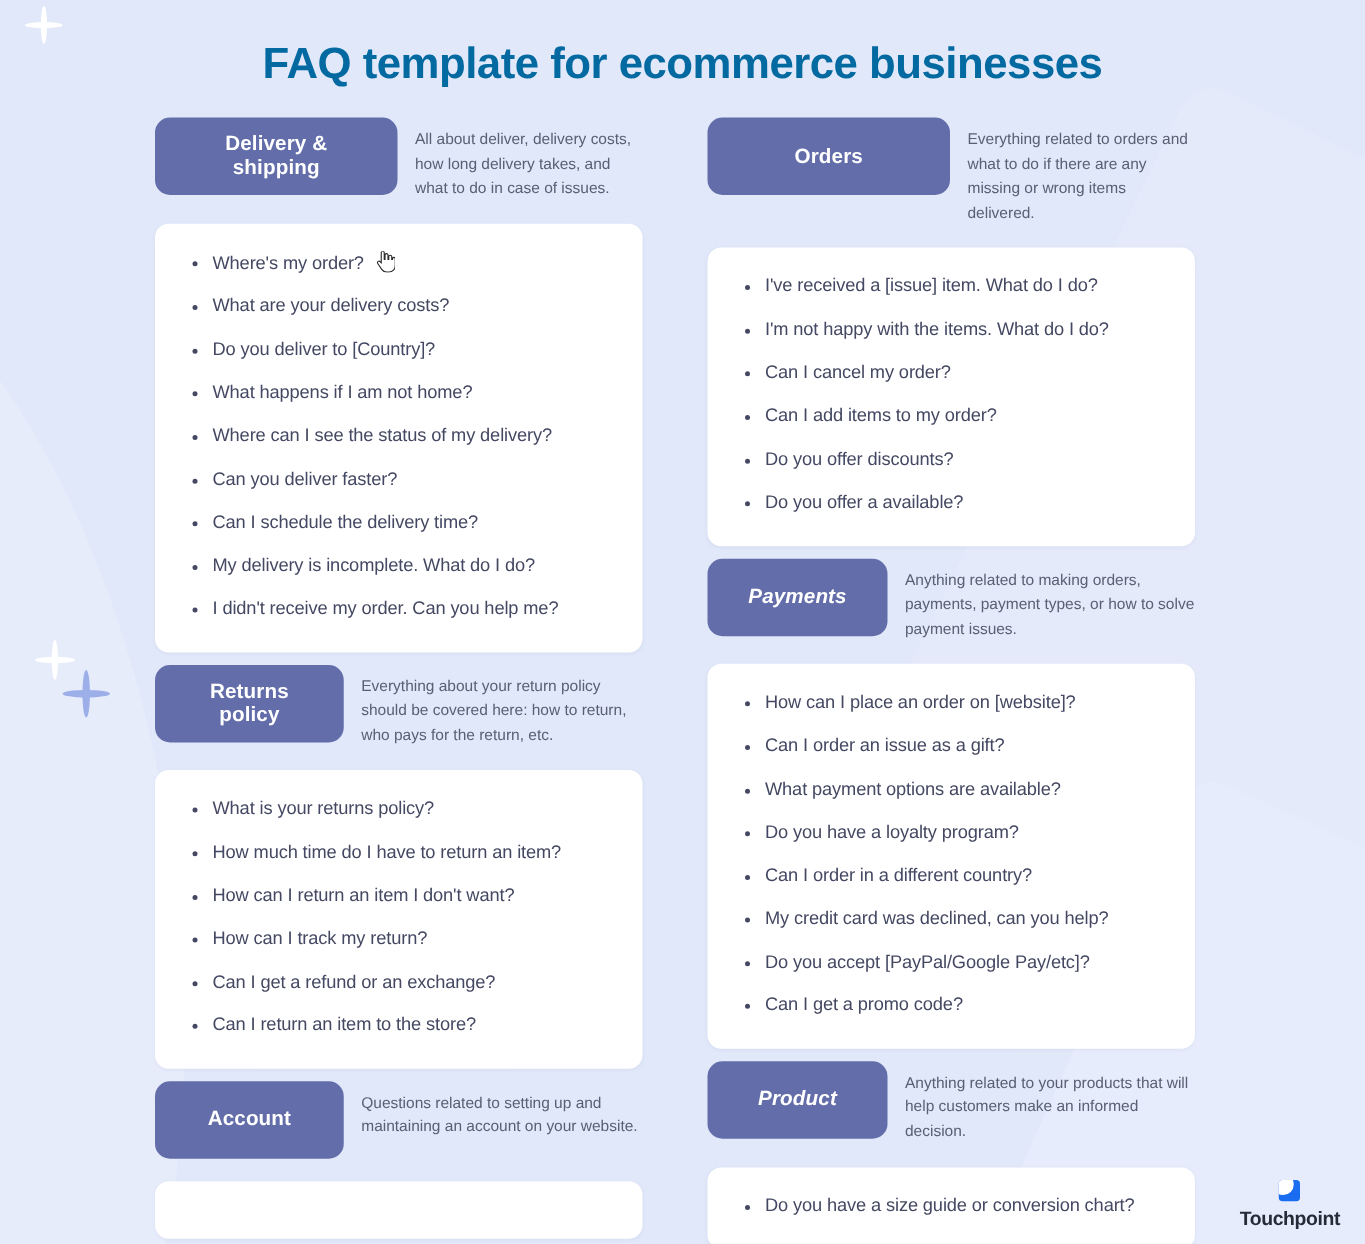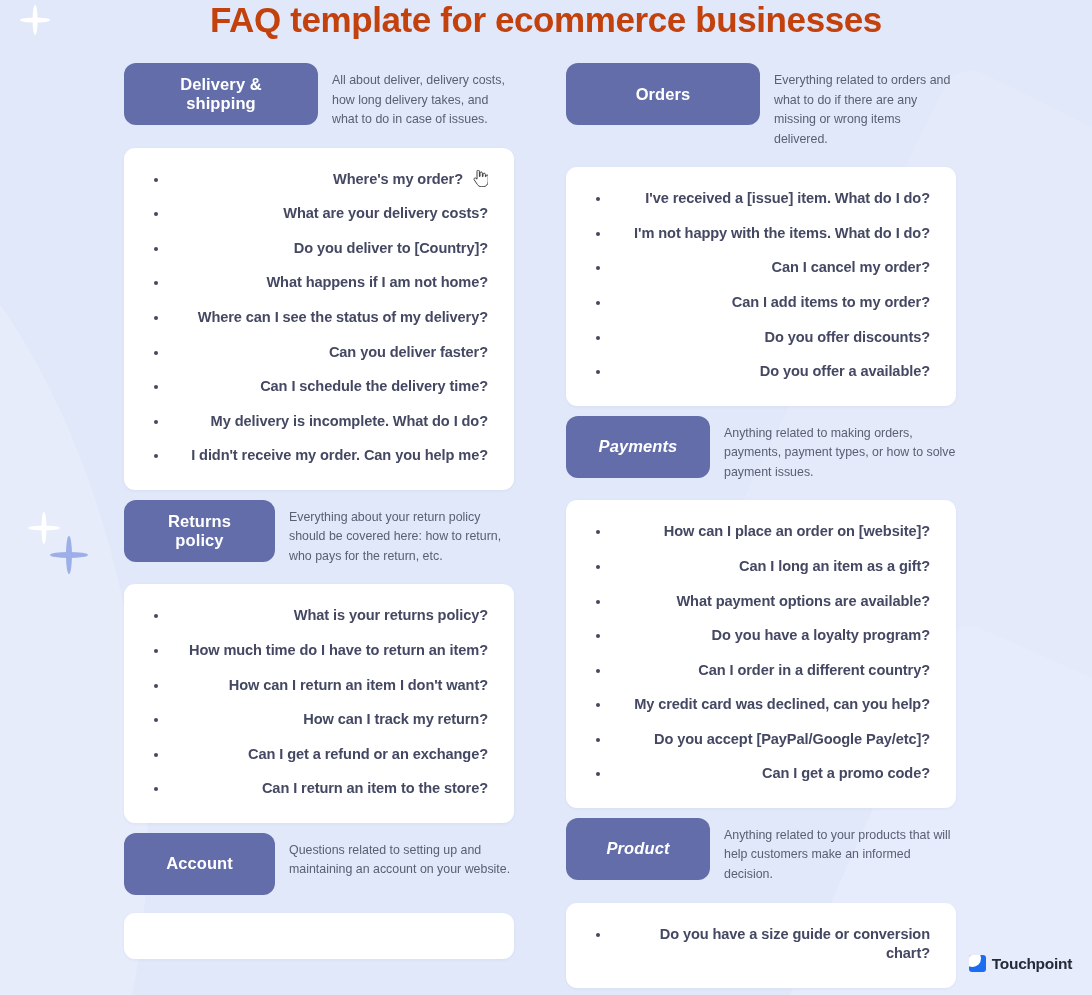--- a/index.html
+++ b/index.html
@@ -84,22 +84,23 @@
     position: relative;
     width: 1092px;
     height: 995px;
     z-index: 2;
   }
 
   .page-title {
     text-align: center;
     font-size: 35px;
     font-weight: bold;
-    color: #c2410c;
+    color: #0369a1;
     letter-spacing: -0.4px;
+    padding-top: 31px;
   }
 
   
   .columns {
     display: flex;
     gap: 52px;
     padding: 23px 124px 0 124px;
   }
   .col {
     width: 390px;
@@ -148,27 +149,26 @@
     background: #ffffff;
     border-radius: 11px;
     padding: 22px 26px 24px 26px;
     box-shadow: 0 1px 3px rgba(80, 95, 150, 0.07);
   }
 
   .qlist { list-style: none; }
   .qitem {
     position: relative;
     font-size: 14.6px;
-    font-weight: bold;
+    font-weight: normal;
     color: #444862;
     line-height: 1.34;
     padding-left: 20px;
     margin-bottom: 15px;
     letter-spacing: -0.1px;
-    text-align: right;
   }
   .qitem:last-child { margin-bottom: 0; }
   .qitem::before {
     content: "";
     position: absolute;
     left: 4px;
     top: 8px;
     width: 4px;
     height: 4px;
     border-radius: 50%;
@@ -178,24 +178,25 @@
   .cursor-icon {
     display: inline-block;
     vertical-align: -3px;
     margin-left: 10px;
   }
 
   
   .footer-logo {
     position: absolute;
     right: 20px;
-    bottom: 22px;
-    display: flex;
-    align-items: flex-start;
+    bottom: 10px;
+    display: flex;
+    align-items: center;
     gap: 6px;
+    flex-direction: column;
   }
   .logo-mark {
     width: 17px;
     height: 17px;
     border-radius: 3px;
     background: #1a6df0;
     position: relative;
     overflow: hidden;
     flex: 0 0 auto;
   }
@@ -299,21 +300,21 @@
           </div>
         </div>
         <div class="section">
           <div class="section-head">
             <div class="badge w-narrow">Payments</div>
             <div class="section-desc">Anything related to making orders, payments, payment types, or how to solve payment issues.</div>
           </div>
           <div class="card">
             <ul class="qlist">
               <li class="qitem"><span>How can I place an order on [website]?</span></li>
-              <li class="qitem"><span>Can I long an item as a gift?</span></li>
+              <li class="qitem"><span>Can I order an issue as a gift?</span></li>
               <li class="qitem"><span>What payment options are available?</span></li>
               <li class="qitem"><span>Do you have a loyalty program?</span></li>
               <li class="qitem"><span>Can I order in a different country?</span></li>
               <li class="qitem"><span>My credit card was declined, can you help?</span></li>
               <li class="qitem"><span>Do you accept [PayPal/Google Pay/etc]?</span></li>
               <li class="qitem"><span>Can I get a promo code?</span></li>
             </ul>
           </div>
         </div>
         <div class="section">

